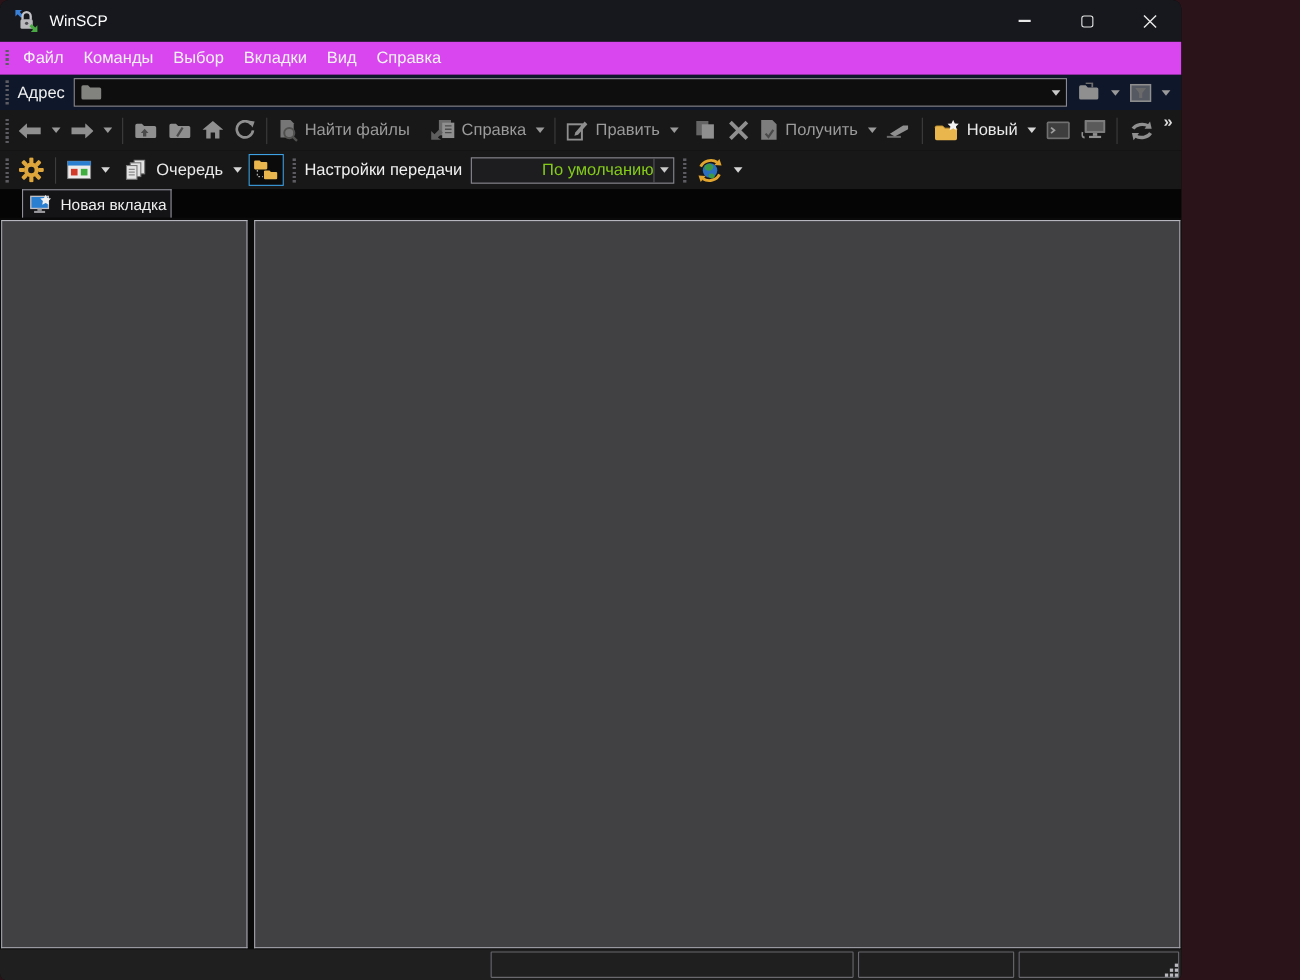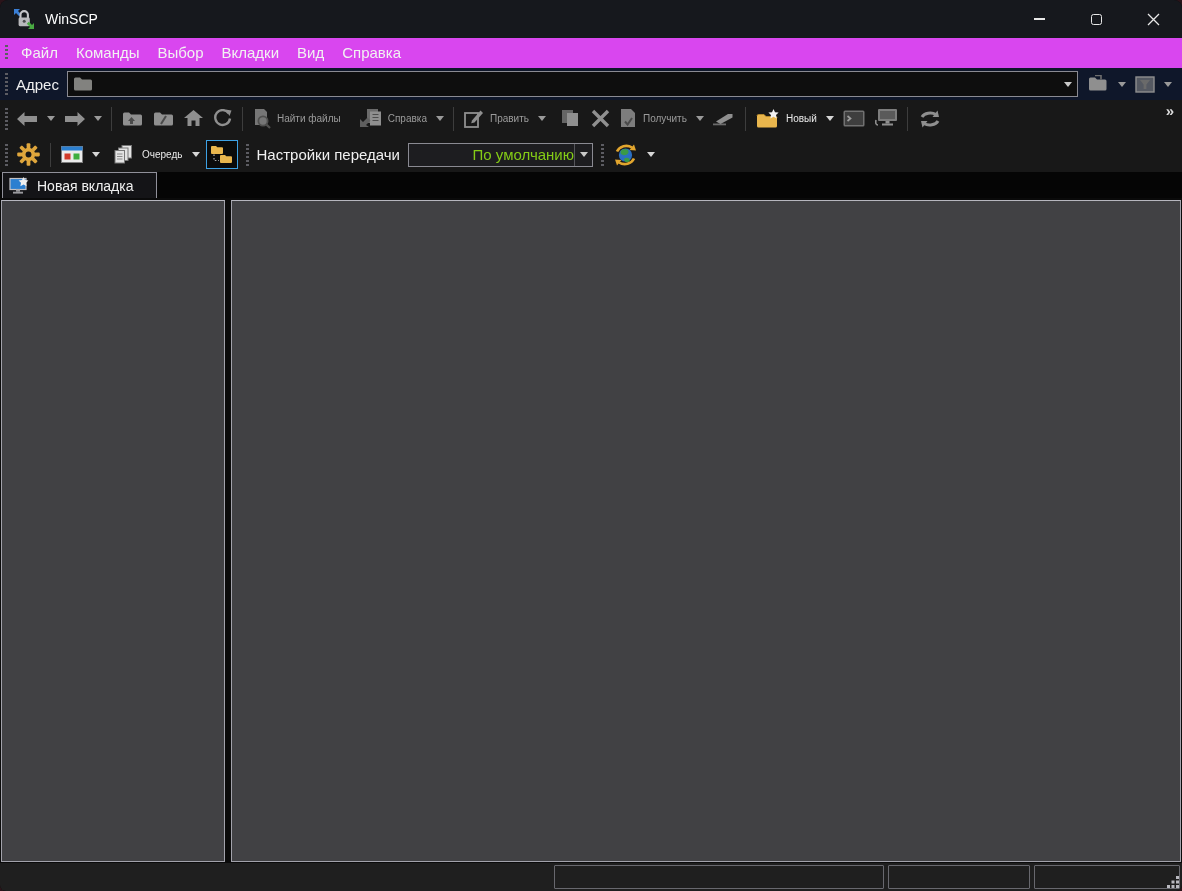--- a/index.html
+++ b/index.html
@@ -3,21 +3,21 @@
 <meta charset="utf-8">
 <style>
   * { box-sizing: border-box; margin: 0; padding: 0; }
   html,body { width:1182px; height:891px; }
   body {
     background:#2a141a;
     font-family:"Liberation Sans", sans-serif;
     overflow:hidden;
   }
   .window {
-    width:1182px; height:891px;
+    width:1074px; height:891px;
     background:#0a0a0a;
     border-radius:8px 8px 6px 6px;
     overflow:hidden;
     display:flex; flex-direction:column;
   }
   
   .titlebar {
     height:38px; background:#16181d;
     display:flex; align-items:center; flex:none;
   }
@@ -48,21 +48,21 @@
   .addr-row { height:32px; background:#0f172a; display:flex; align-items:center; flex:none; }
   .addr-label { color:#f0f0f0; font-size:15px; margin:0 8px 0 4px; }
   .addr-combo {
     flex:1; height:26px; border:1px solid #8a8a92; background:#0e0e0e;
     display:flex; align-items:center;
   }
   .addr-combo .combo-spacer { flex:1; }
   .combo-caret { width:18px; display:flex; justify-content:center; color:#c9c9c9; }
   .tool-btn {
     display:flex; align-items:center; gap:6px; padding:0 5px; height:30px;
-    color:#e9e9e9; font-size:10px; flex:none;
+    color:#e9e9e9; font-size:15px; flex:none;
   }
   .tool-btn.dis { color:#8f8f8f; }
   .tool-btn.dis .btn-label { color:#9b9b9b; }
   .btn-label { white-space:nowrap; }
   .caret-btn { padding:0 4px; height:30px; display:flex; align-items:center; color:#9a9a9a; }
   .caret-btn.en { color:#d6d6d6; }
   
   .toolbar1 { height:37px; background:#181818; display:flex; align-items:center; flex:none; }
   .toolbar2 { height:35px; background:#181818; display:flex; align-items:center; flex:none;text-align:right; }
   .overflow-chevron { margin-left:auto; margin-right:8px; color:#dadada; font-size:15px; font-weight:bold; align-self:flex-start; line-height:22px; }
@@ -72,21 +72,21 @@
   }
   .transfer-combo {
     width:185px; height:24px; border:1px solid #8a8a92; background:#1d1d20;
     display:flex; align-items:center; flex:none;
   }
   .transfer-combo .value { color:#84cc16; font-size:15px; padding-left:7px; flex:1; white-space:nowrap; }
   .transfer-combo .combo-caret { border-left:1px solid #55555a; height:100%; align-items:center; display:flex; }
   
   .tabbar { height:26px; background:#050505; display:flex; align-items:flex-end; flex:none; }
   .tab {
-    margin-left:2px; height:26px; padding:0 22px 0 6px;
+    margin-left:20px; height:26px; padding:0 3px 0 6px;
     border:1px solid #90909a; border-bottom:none; background:#141417;
     display:flex; align-items:center; gap:7px;text-align:right;
   }
   .tab .tab-label { color:#f0f0f0; font-size:14px; white-space:nowrap; }
   
   .main { flex:1; background:#0a0a0a; position:relative; }
   .panel { position:absolute; top:2px; bottom:1px; background:#414144; border:1px solid #a2a2ab; border-top-color:#b6b6be; }
   .panel.left  { left:1px; width:224px; }
   .panel.right { left:231px; right:1px; }
   

